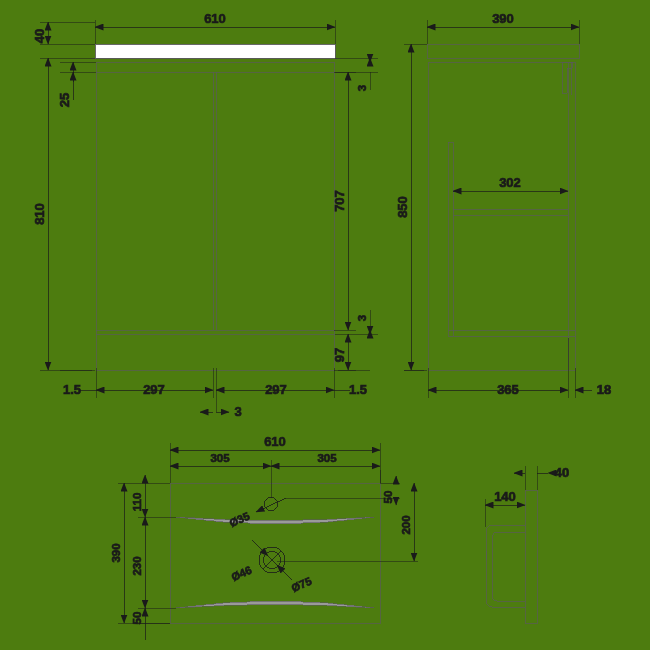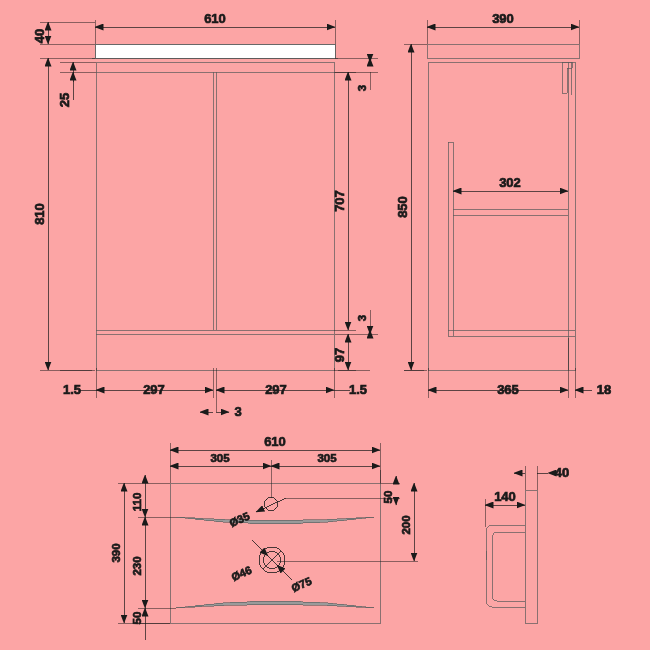--- a/index.html
+++ b/index.html
@@ -1,17 +1,17 @@
 <!DOCTYPE html>
 <html><head>
 <meta charset="utf-8">
 <style>
   html,body{margin:0;padding:0;background:#ffffff;}
   body{width:650px;height:650px;font-family:"Liberation Sans",sans-serif;}
-  #sheet{position:relative;width:650px;height:650px;overflow:hidden;background:#fca5a5;}
+  #sheet{position:relative;width:650px;height:650px;overflow:hidden;background:#4d7c0f;}
   svg{display:block;}
   .dimtxt{font-family:"Liberation Sans",sans-serif;font-weight:bold;font-size:13px;fill:#1a1a1a;}
   .dimtxt.small{font-size:11.5px;}
   .dimtxt.dia{font-size:11px;}
 </style>
 </head>
 <body>
 
 <div id="sheet">
 <svg width="650" height="650" viewBox="0 0 650 650">

